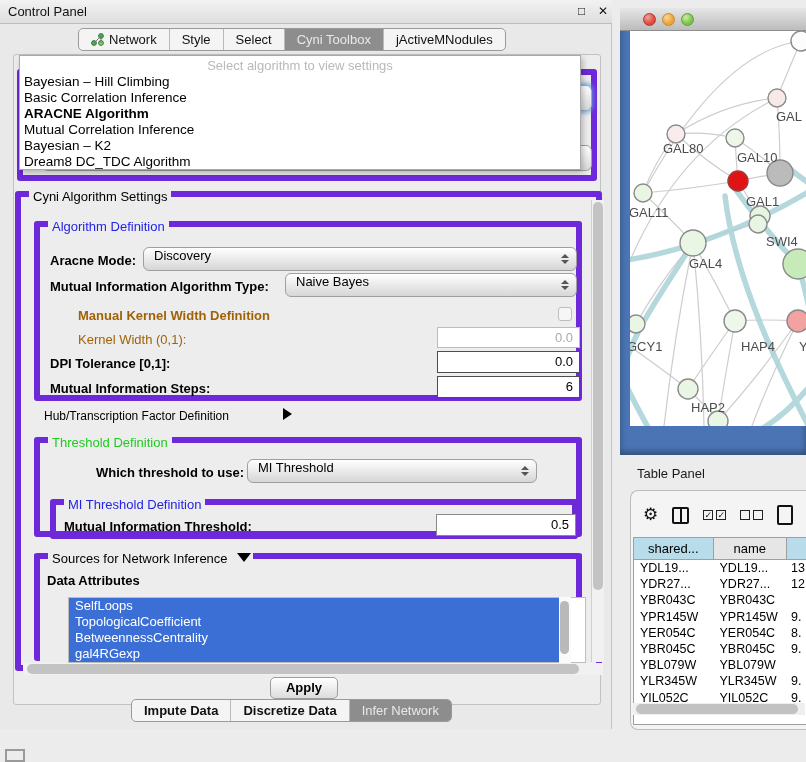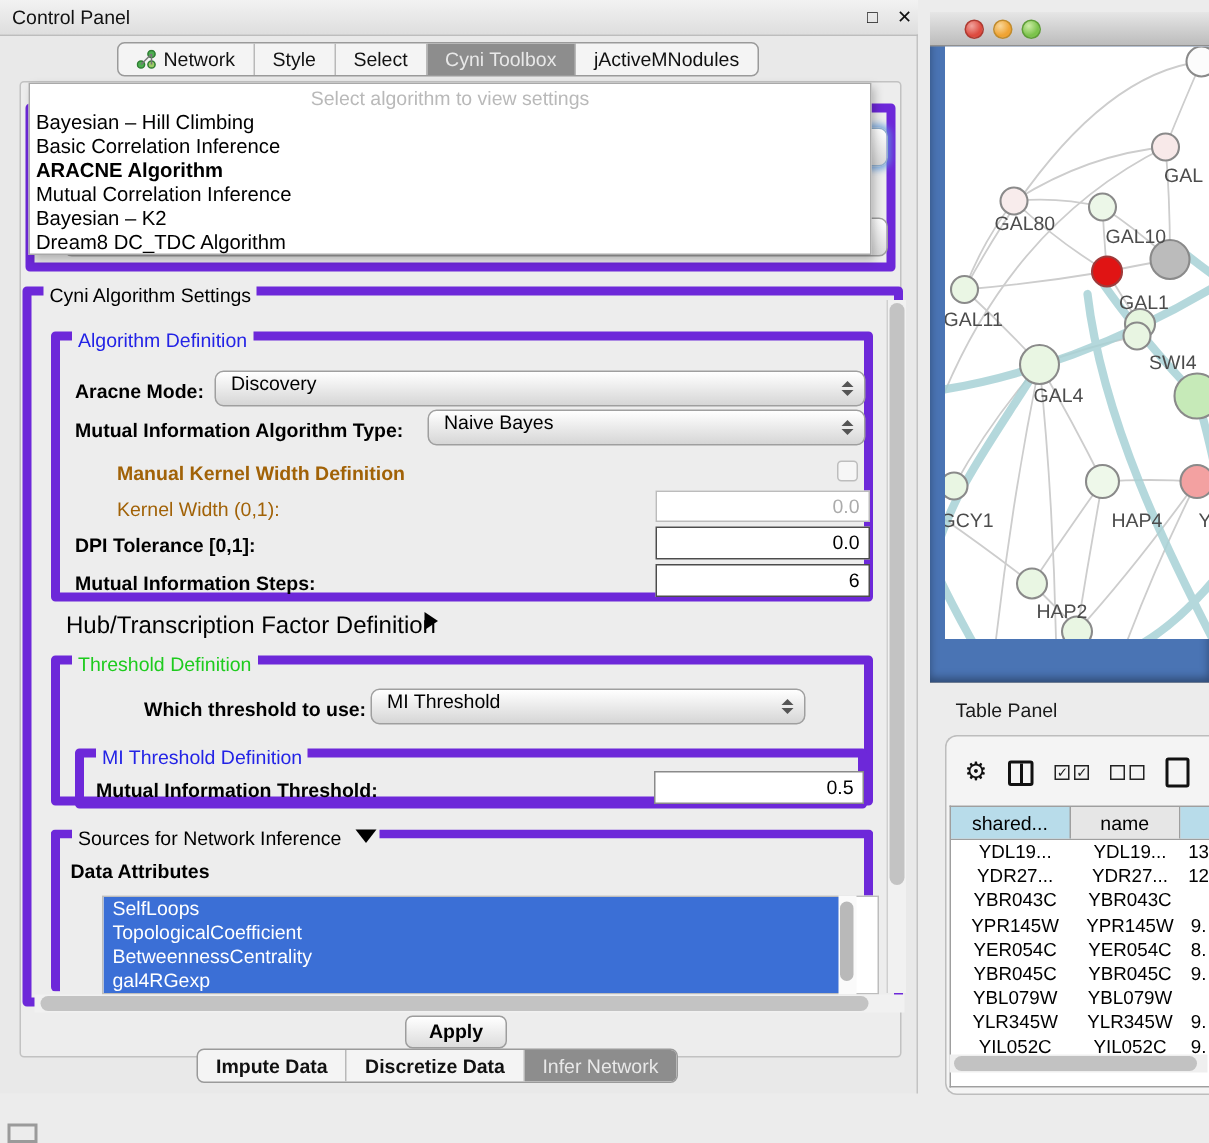--- a/index.html
+++ b/index.html
@@ -125,21 +125,21 @@
      align-items:center; gap:14px; position:absolute;}
   .gear { font-size:17px; color:#111; line-height:20px; }
   .colicon { width:17px; height:17px; border:2px solid #111; border-radius:2px; position:relative;}
   .colicon:after { content:""; position:absolute; left:6px; top:0; width:2px; height:13px; background:#111;}
   .cb-pair { display:flex; gap:3px; }
   .cb { width:10px; height:10px; border:1.6px solid #222; font-size:9px; line-height:8px;
      text-align:center; color:#222; font-weight:bold;}
   .docicon { width:16px; height:20px; border:2px solid #111; border-radius:2px; }
 
   #tp-table { left:2px; top:46px; width:174px; height:188px; position:absolute;
-     background:#ffffff; border:1px solid #9f9f9f; border-right:none; font-size:12.5px; overflow:hidden;text-align:center;}
+     background:#ffffff; border:1px solid #9f9f9f; border-right:none; font-size:12.5px; overflow:hidden;}
   .th-row { display:flex; height:22px; border-bottom:1px solid #9f9f9f; }
   .th { display:flex; align-items:center; justify-content:center; font-size:13px;
      border-right:1px solid #9f9f9f; }
   .th1 { width:80px; background:#b8dcea; }
   .th2 { width:74px; background:#e6e6e6; }
   .th3 { width:20px; background:#b8dcea; border-right:none;}
   .tr { display:flex; height:16.2px; line-height:16px; }
   .td { overflow:hidden; white-space:nowrap; padding-left:6px; }
   .td1 { width:80px; } .td2 { width:74px; } .td3 { width:20px; padding-left:4px;}
   #tp-hscroll { left:2px; top:212px; width:172px; height:12px; position:absolute; background:#efefef;}
@@ -232,21 +232,21 @@
           <span class="abs lbl dis" style="left:10px; top:105px;">Kernel Width (0,1):</span>
           <span class="field f-dis" style="left:397px; top:100px; width:143px; height:21px;">0.0</span>
 
           <span class="abs lblb" style="left:10px; top:129px;">DPI Tolerance [0,1]:</span>
           <span class="field f-dark" style="left:397px; top:124px; width:143px; height:22px;">0.0</span>
 
           <span class="abs lblb" style="left:10px; top:154px;">Mutual Information Steps:</span>
           <span class="field f-dark" style="left:397px; top:149px; width:143px; height:22px;">6</span>
         </div>
 
-        <span class="abs lbl" style="left:23px; top:212px; font-size:16px;">Hub/Transcription Factor Definition</span>
+        <span class="abs lbl" style="left:23px; top:212px; font-size:12px;">Hub/Transcription Factor Definition</span>
         <span class="abs tri-right" style="left:262px; top:211px;"></span>
 
         <div class="abs group" style="left:13px; top:240px; width:548px; height:100px;">
           <span class="gtitle lbl green-t">Threshold Definition</span>
 
           <span class="abs lblb" style="left:56px; top:22px;">Which threshold to use:</span>
           <div class="combo" style="left:207px; top:16px; width:290px; height:24px;">
             <span>MI Threshold</span>
             <span class="arrows">
                 <i class="up"></i>

